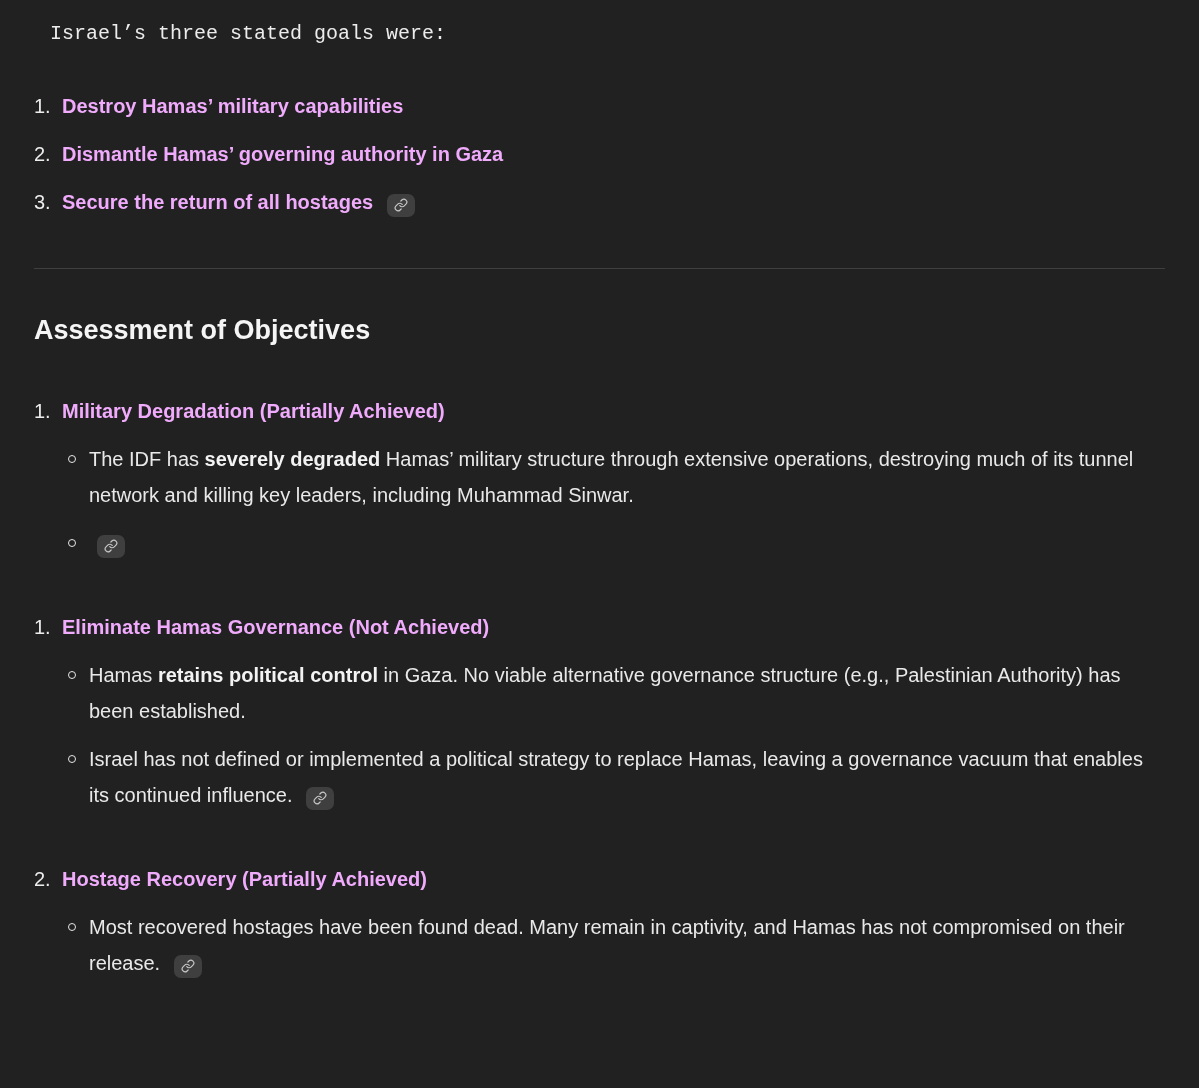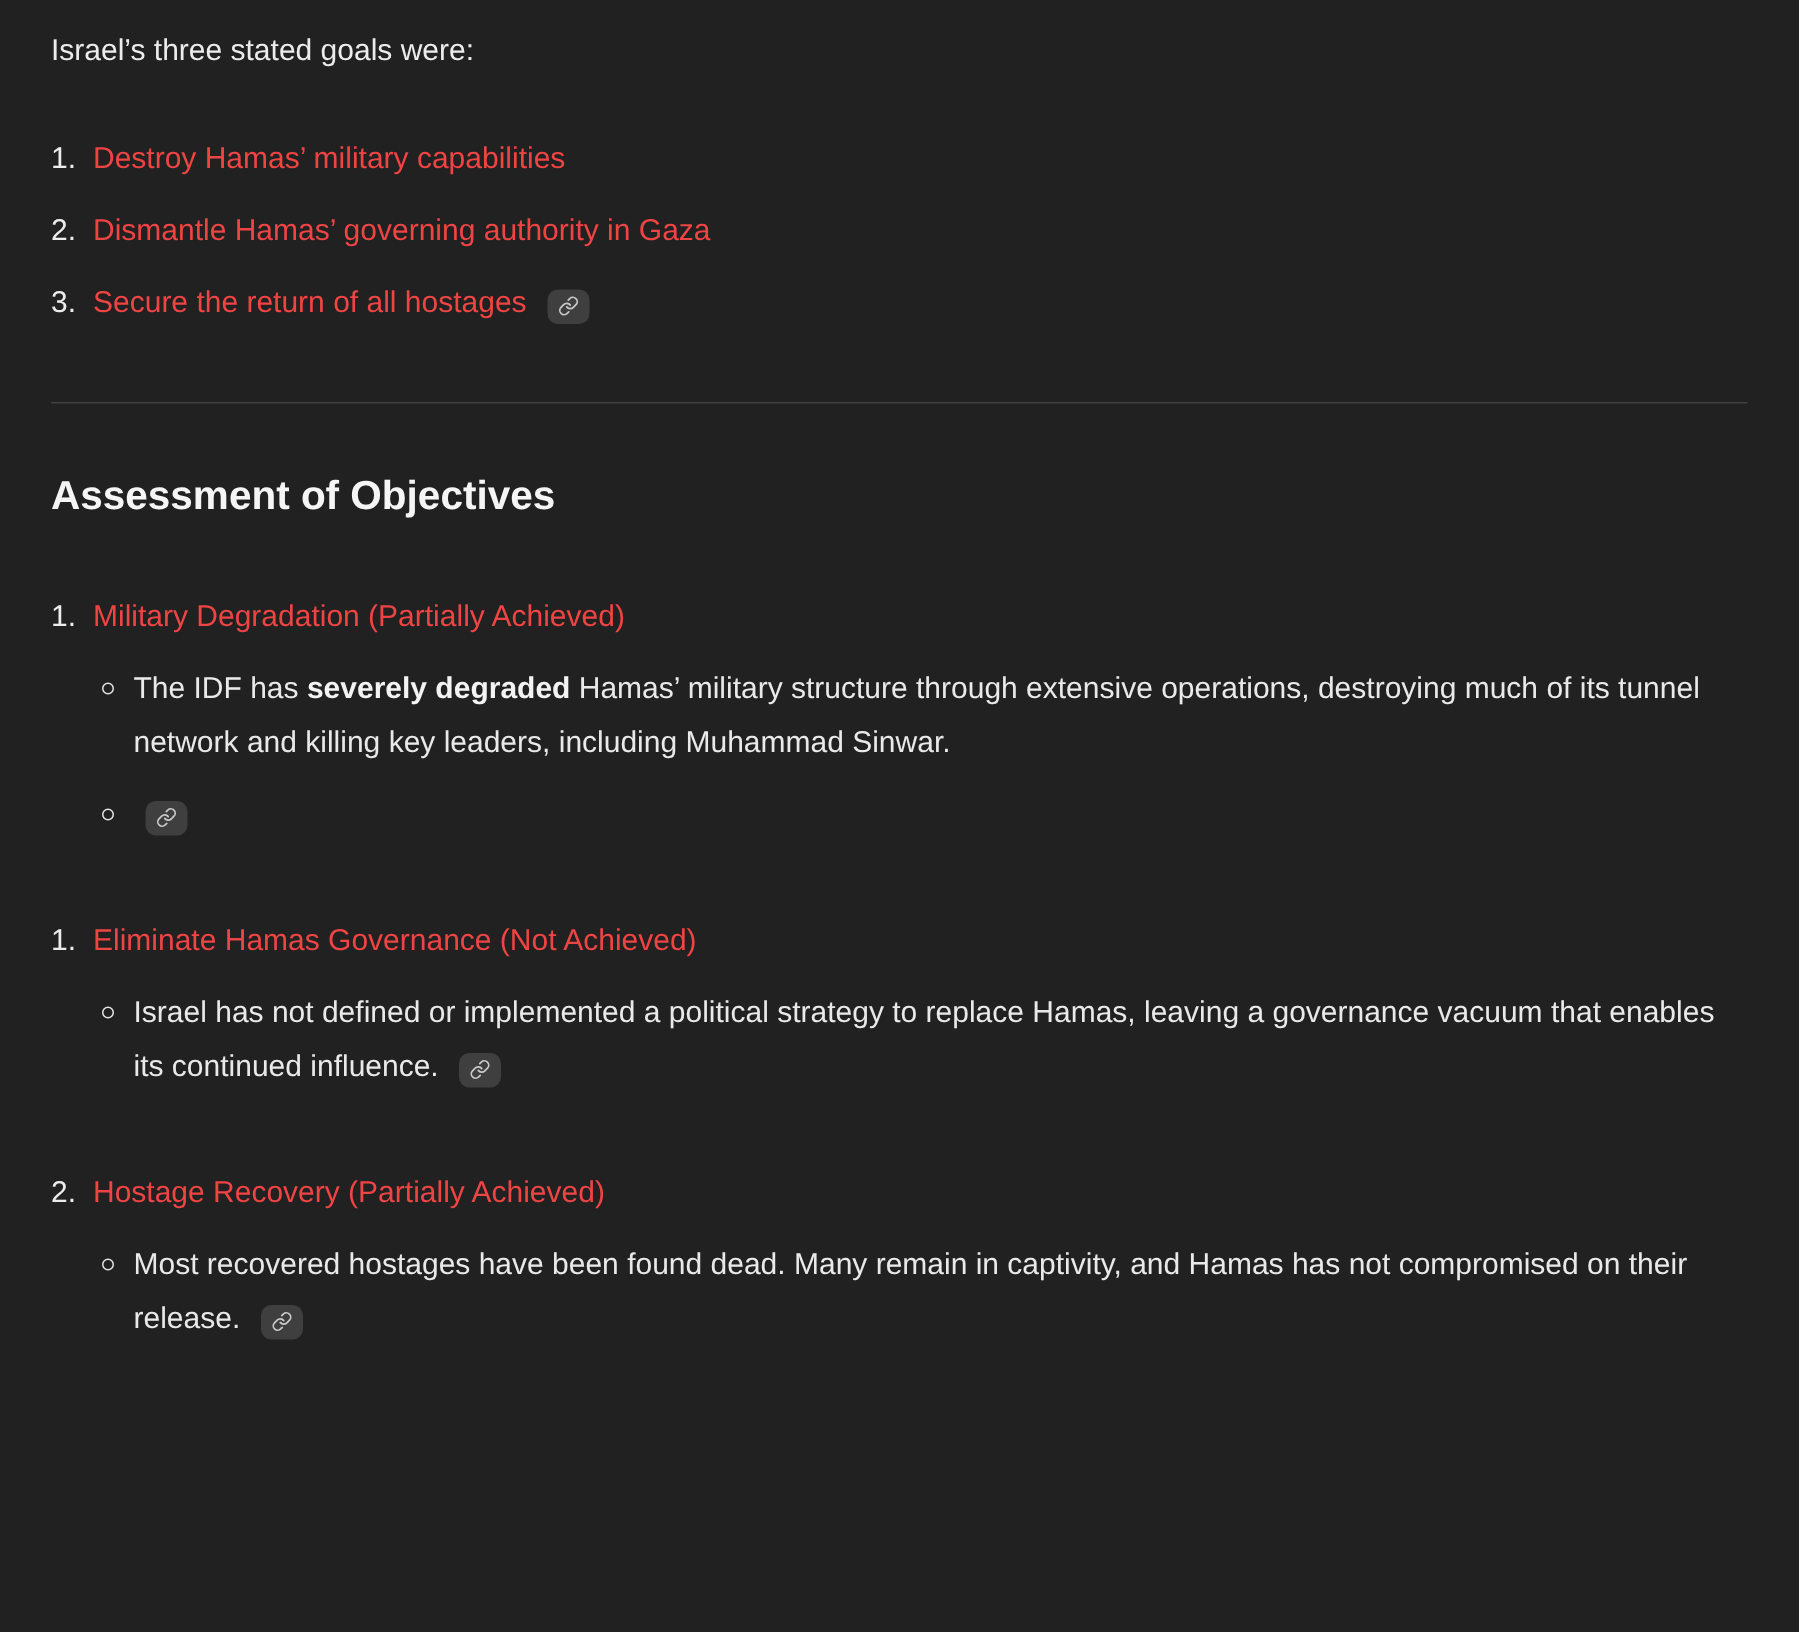--- a/index.html
+++ b/index.html
@@ -11,37 +11,38 @@
   }
   .page {
     width: 1199px;
     min-height: 1088px;
     box-sizing: border-box;
     padding: 16px 34px 20px 34px;
     font-size: 20px;
     line-height: 36px;
   }
   .intro {
-    margin: 0 0 36px 0;
+    margin: 0 0 36px 16px;
+    font-family: Liberation Mono, monospace;
   }
   
   .num-row {
     display: flex;
     align-items: flex-start;
     margin-bottom: 12px;
   }
   .num-marker {
     flex: 0 0 28px;
     color: #ececec;
     font-weight: 400;
   }
   .num-content {
     flex: 1 1 auto;
-    font-weight: 400;
-    color: #ef4444;
+    font-weight: 700;
+    color: #f0abfc;
   }
   .goals-list {
     margin-bottom: 2px;
   }
   .divider {
     border: none;
     border-top: 1px solid #3f3f3f;
     margin: 48px 0 0 0;
   }
   .section-heading {
@@ -185,20 +186,28 @@
     <div class="num-row">
       <span class="num-marker">1.</span>
       <span class="num-content">Eliminate Hamas Governance (Not Achieved)</span>
     </div>
     <div class="bullets">
       <div class="bullet-row">
         <span class="bullet-marker-col">
             <span class="bullet-dot"></span>
           </span>
         <div class="bullet-text">
+          <span><span>Hamas </span><span class="bold">retains political control</span><span> in Gaza. No viable alternative governance structure (e.g., Palestinian Authority) has been established.</span></span>
+        </div>
+      </div>
+      <div class="bullet-row">
+        <span class="bullet-marker-col">
+            <span class="bullet-dot"></span>
+          </span>
+        <div class="bullet-text">
           <span><span>Israel has not defined or implemented a political strategy to replace Hamas, leaving a governance vacuum that enables its continued influence. </span></span><span class="cite">
               <svg viewBox="0 0 24 24">
                 <path d="M10 13a5 5 0 0 0 7.54.54l3-3a5 5 0 0 0-7.07-7.07l-1.72 1.71"></path>
                 <path d="M14 11a5 5 0 0 0-7.54-.54l-3 3a5 5 0 0 0 7.07 7.07l1.71-1.71"></path>
               </svg>
             </span>
         </div>
       </div>
     </div>
   </div>

